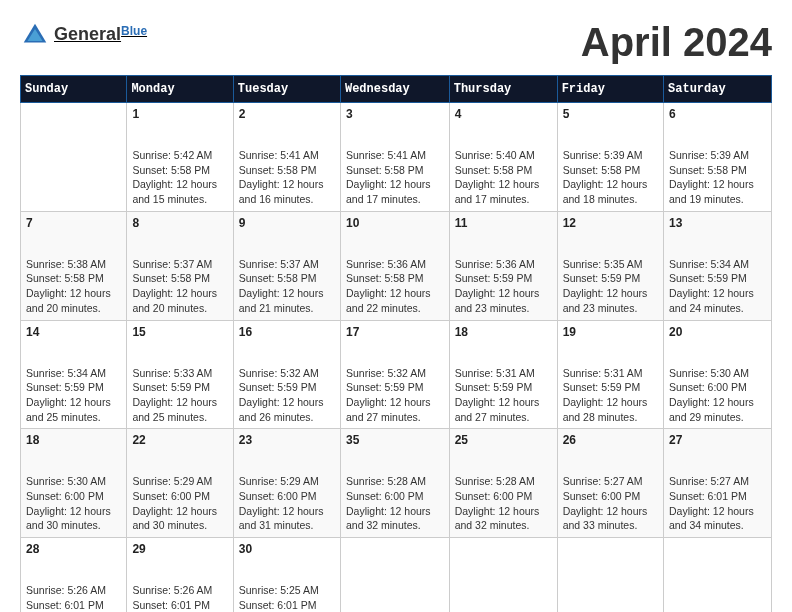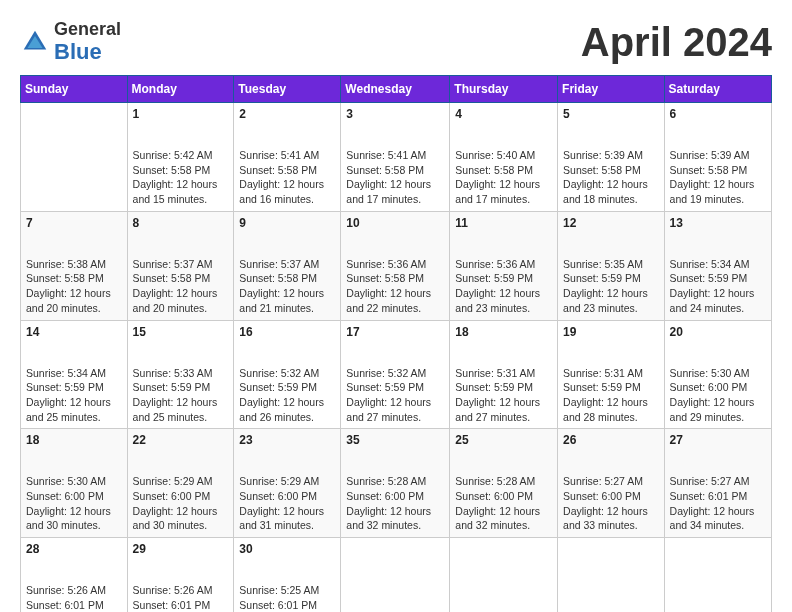--- a/index.html
+++ b/index.html
@@ -15,30 +15,31 @@
       justify-content: space-between;
       align-items: flex-start;
       margin-bottom: 10px;
     }
     .logo {
       display: flex;
       align-items: center;
     }
     .logo-text {
       display: flex;
-      flex-direction: column;
+      flex-direction: row;
       line-height: 1.1;
+      text-decoration: underline;
     }
     .logo-general {
       font-size: 18px;
       font-weight: bold;
       color: #333;
     }
     .logo-blue {
-      font-size: 22px;
+      font-size: 12px;
       font-weight: bold;
       color: #2a6db5;
     }
     .logo-icon {
       width: 30px;
       height: 30px;
       margin-right: 4px;
     }
     .title-area {
       text-align: right;
@@ -52,27 +53,28 @@
       font-size: 15px;
       color: #555;
       margin-top: 2px;
     }
     .calendar {
       width: 100%;
       border-collapse: collapse;
       font-size: 11px;
     }
     .calendar thead tr th {
-      background-color: #6d28d9;
+      background-color: #0f172a;
       color: white;
       padding: 6px 4px;
       text-align: left;
       font-size: 12px;
       font-weight: bold;
       border: 1px solid #1a5a9a;
+      font-family: Liberation Mono, monospace;
     }
     .calendar tbody tr td {
       border: 1px solid #ccc;
       padding: 4px 5px;
       vertical-align: top;
       width: 113px;
       min-height: 80px;
       background: #fff;
     }
     .calendar tbody tr:nth-child(even) td {

